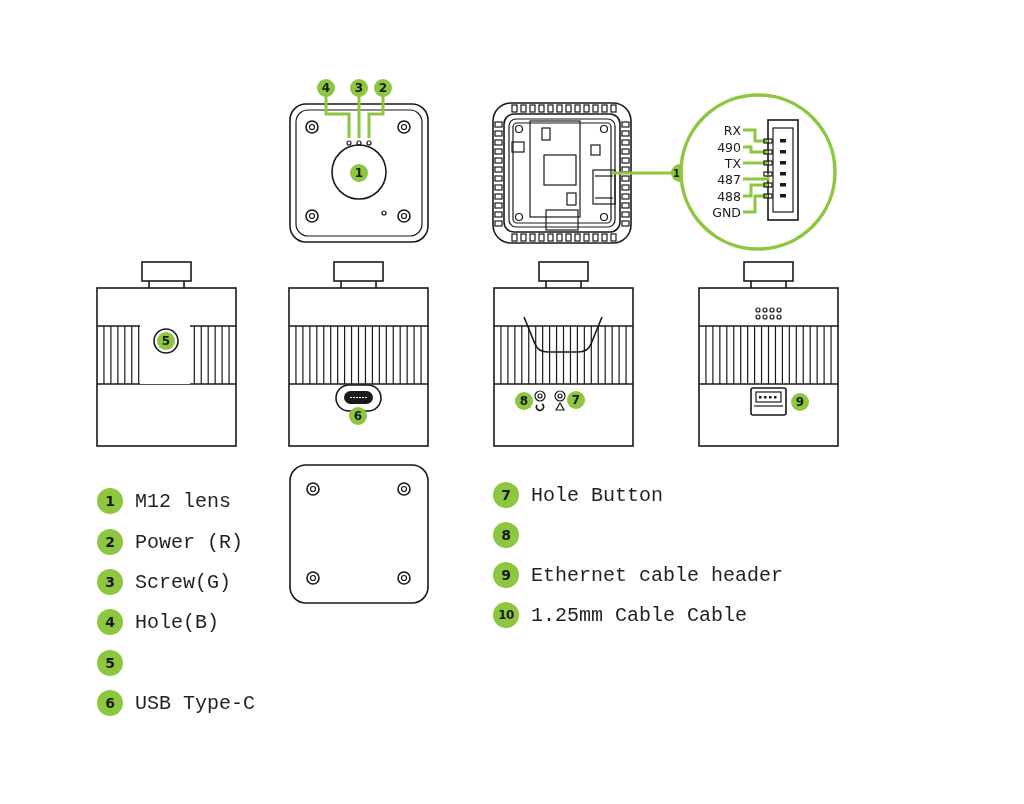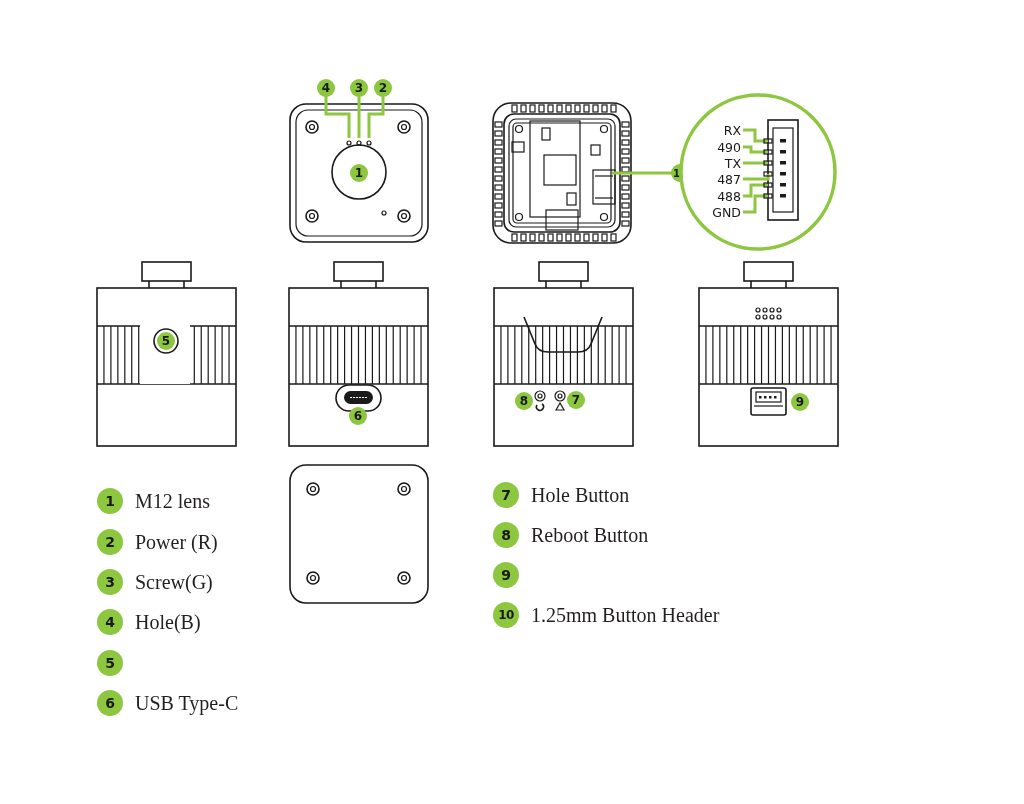--- a/index.html
+++ b/index.html
@@ -9,21 +9,21 @@
   .ln2 { fill:none; stroke:#1a1a1a; stroke-width:1.2; }
   .wh { fill:#ffffff; stroke:#1a1a1a; stroke-width:1.6; }
   .gr { fill:none; stroke:#8dc63f; stroke-width:3; }
   .badge-c { fill:#8dc63f; }
   .badge-t { font-family:"DejaVu Sans", sans-serif; font-size:12px; font-weight:bold; fill:#1a1a1a; text-anchor:middle; dominant-baseline:central; }
   .pin-t { font-family:"DejaVu Sans", sans-serif; font-size:12.5px; fill:#1a1a1a; text-anchor:end; dominant-baseline:central; }
   .legend { position:absolute; }
   .legend-item { position:absolute; display:flex; align-items:center; height:30px; white-space:nowrap; }
   .legend-badge { width:26px; height:26px; border-radius:50%; background:#8dc63f; display:flex; align-items:center; justify-content:center; font-weight:bold; font-size:14px; color:#1a1a1a; margin-right:12px; font-family:"DejaVu Sans", sans-serif; }
   .legend-badge.wide { font-size:12px; letter-spacing:-0.5px; }
-  .legend-label { font-size:20px; color:#231f20; font-family:Liberation Serif, serif; }
+  .legend-label { font-size:20px; color:#231f20; font-family:Liberation Mono, monospace; }
 </style>
 </head>
 <body>
 
 <svg id="diagram" width="1024" height="804" viewBox="0 0 1024 804">
 
   <g>
     <rect class="wh" x="290" y="104" width="138" height="138" rx="16"></rect>
     <rect class="ln2" x="296" y="110" width="126" height="126" rx="12"></rect>
     <g>
@@ -398,22 +398,22 @@
   </div>
 </div>
 
 <div class="legend">
   <div class="legend-item" style="left:493px;top:480px">
     <span class="legend-badge">7</span>
     <span class="legend-label">Hole Button</span>
   </div>
   <div class="legend-item" style="left:493px;top:520px">
     <span class="legend-badge">8</span>
-    <span class="legend-label">Reboot Button</span>
   </div>
   <div class="legend-item" style="left:493px;top:560px">
     <span class="legend-badge">9</span>
+    <span class="legend-label">Ethernet cable header</span>
   </div>
   <div class="legend-item" style="left:493px;top:600px">
     <span class="legend-badge wide">10</span>
-    <span class="legend-label">1.25mm Button Header</span>
+    <span class="legend-label">1.25mm Cable Cable</span>
   </div>
 </div>
 
 </body></html>

